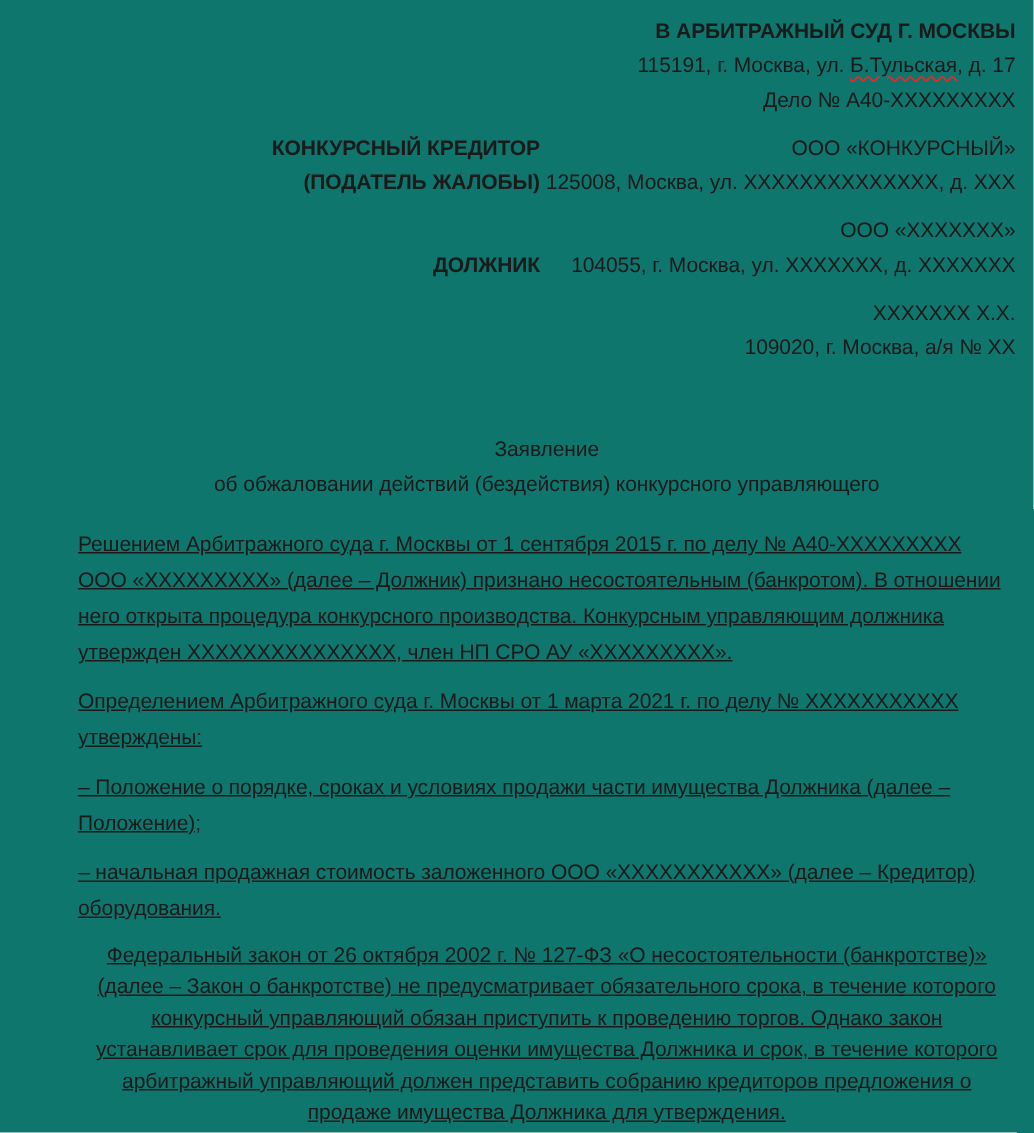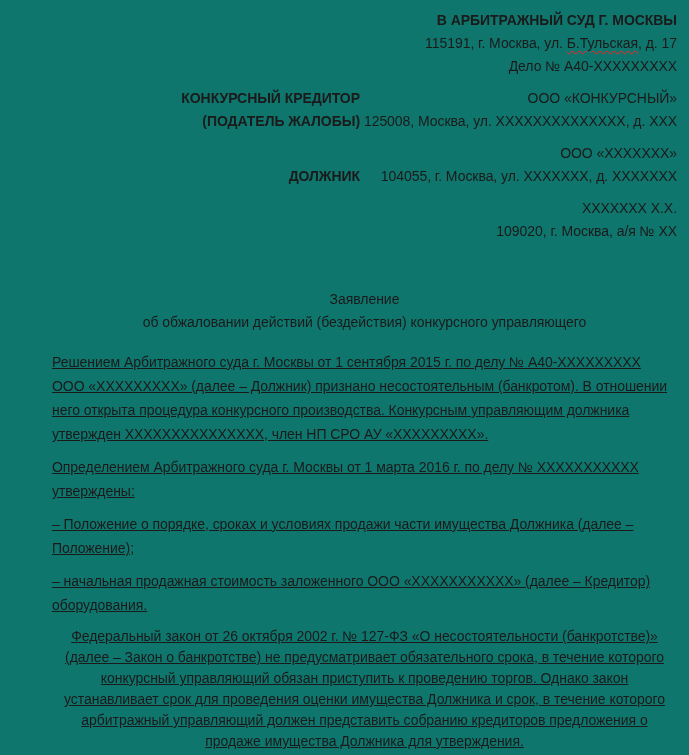--- a/index.html
+++ b/index.html
@@ -82,19 +82,19 @@
 
   </div>
 
   <div class="doc-title">
     <div>Заявление</div>
     <div>об обжаловании действий (бездействия) конкурсного управляющего</div>
   </div>
 
   <div class="doc-body">
     <p class="para">Решением Арбитражного суда г. Москвы от 1 сентября 2015 г. по делу № А40-ХХХХХХХХХ ООО «ХХХХХХХХХ» (далее – Должник) признано несостоятельным (банкротом). В отношении него открыта процедура конкурсного производства. Конкурсным управляющим должника утвержден ХХХХХХХХХХХХХХХ, член НП СРО АУ «ХХХХХХХХХ».</p>
-    <p class="para">Определением Арбитражного суда г. Москвы от 1 марта 2016 г. по делу № ХХХХХХХХХХХ утверждены:</p>
+    <p class="para">Определением Арбитражного суда г. Москвы от 1 марта 2021 г. по делу № ХХХХХХХХХХХ утверждены:</p>
     <p class="para">– Положение о порядке, сроках и условиях продажи части имущества Должника (далее – Положение);</p>
     <p class="para">– начальная продажная стоимость заложенного ООО «ХХХХХХХХХХХ» (далее – Кредитор) оборудования.</p>
     <p class="para tight">Федеральный закон от 26 октября 2002 г. № 127-ФЗ «О несостоятельности (банкротстве)» (далее – Закон о банкротстве) не предусматривает обязательного срока, в течение которого конкурсный управляющий обязан приступить к проведению торгов. Однако закон устанавливает срок для проведения оценки имущества Должника и срок, в течение которого арбитражный управляющий должен представить собранию кредиторов предложения о продаже имущества Должника для утверждения.</p>
   </div>
 
 </div>
 
 </body></html>

